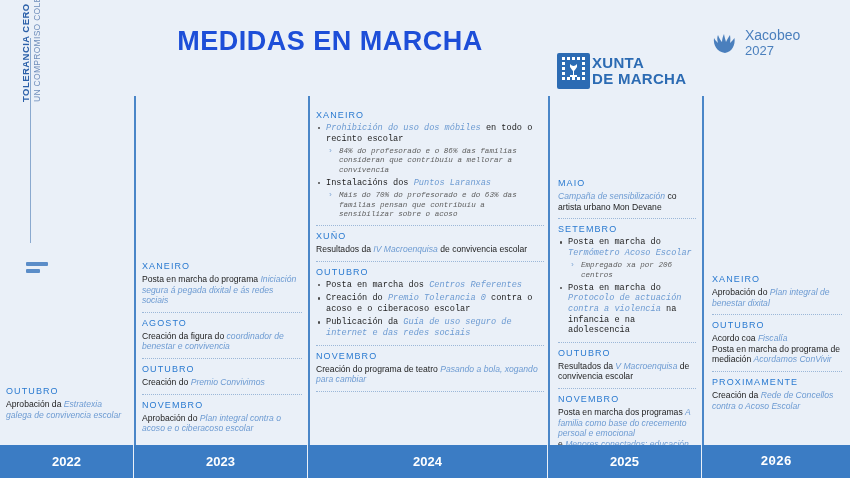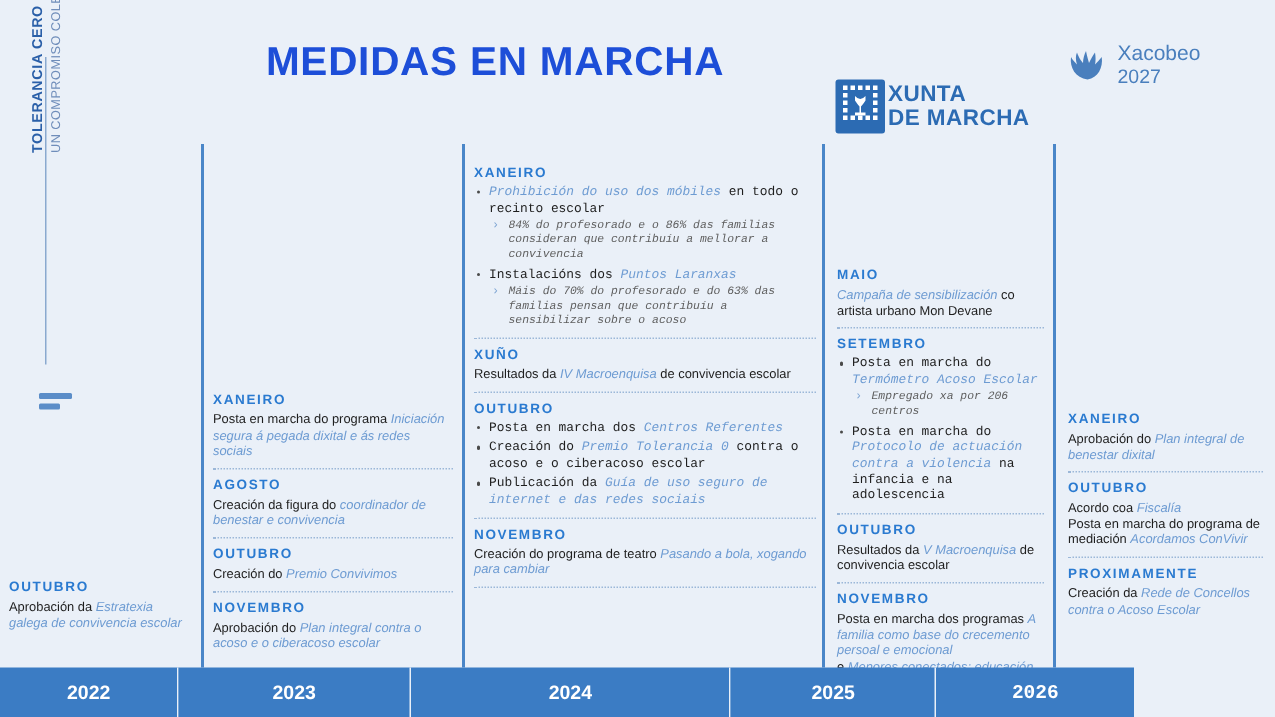--- a/index.html
+++ b/index.html
@@ -59,33 +59,33 @@
   
   #logo-xunta { position: absolute; left: 557px; top: 25px; display: flex; align-items: center; gap: 2px; margin-top: 28px; }
   #xunta-shield { width: 33px; height: 36px; background: #2c6bb3; border-radius: 2px; position: relative; }
   #xunta-text { font-size: 15px; font-weight: bold; color: #2c6bb3; line-height: 16px; letter-spacing: .3px; }
   #logo-xacobeo { position: absolute; left: 712px; top: 28px; display: flex; align-items: center; gap: 7px; }
   #xacobeo-text { font-size: 14px; color: #4a7fbd; line-height: 15px; }
   #xacobeo-text .yr { font-size: 13px; }
 
   
   .col-divider { position: absolute; top: 96px; width: 1.6px; background: #4a86c8; }
-  #year-bar { position: absolute; left: 0; bottom: 0; width: 756px; height: 33px; display: flex; justify-content: flex-end; }
+  #year-bar { position: absolute; left: 0; bottom: 0; width: 850px; height: 33px; display: flex; justify-content: flex-end; }
   .year-cell {
     color: #fff; font-size: 13px; font-weight: bold;
     display: flex; align-items: center; justify-content: center;
     background: #3b7cc4;
     border-right: 1.6px solid #eaf0f8;
   }
   .year-cell:last-child { border-right: none; }
 
   
   .block { position: absolute; }
   .mon {
-    font-size: 9px; font-weight: bold; color: #2a7ad0;
+    font-size: 9px; font-weight: normal; color: #2a7ad0;
     letter-spacing: 1.1px; margin-bottom: 3px;
   }
   .line { font-size: 8.6px; color: #1e1e1e; line-height: 10.6px; }
   .line i { font-style: italic; color: #6d9bd2; font-weight: normal; }
   .sep {
     border-top: 1.1px dotted #9bb7d8;
     margin: 6px 0 5px 0;
   }
   ul.bl { list-style: none; margin: 0; padding: 0; }
   ul.bl > li {

